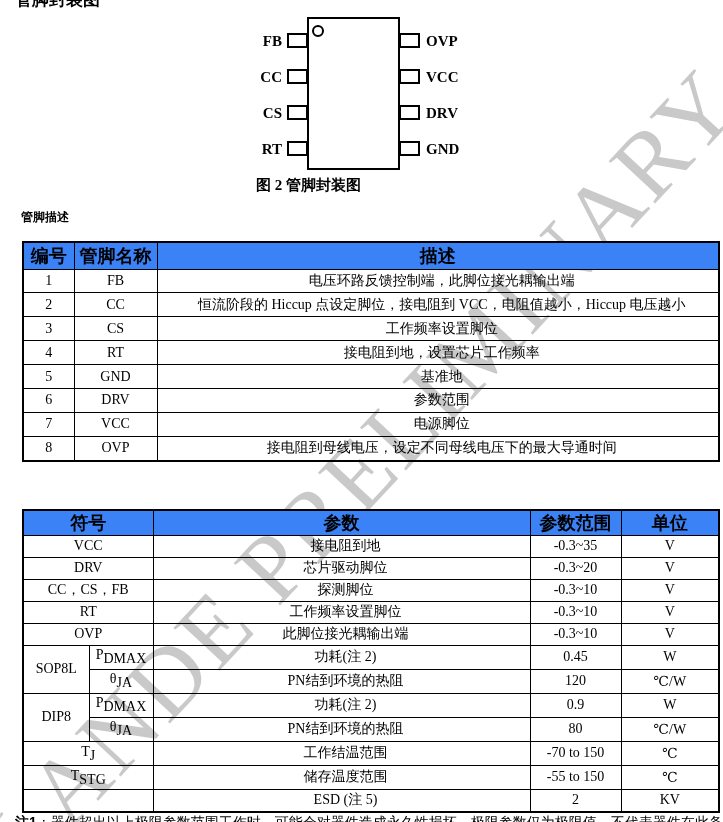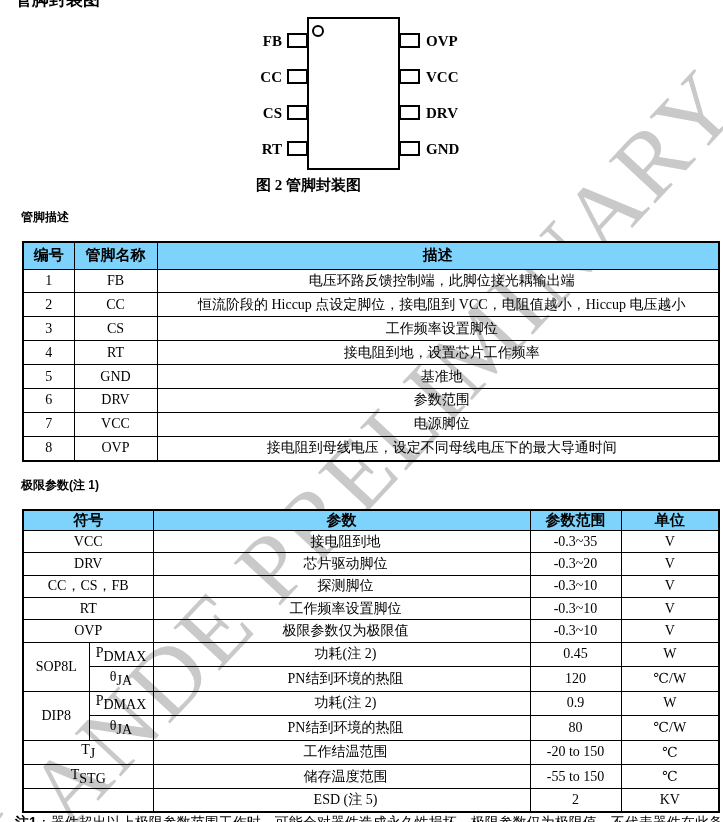--- a/index.html
+++ b/index.html
@@ -69,23 +69,23 @@
     border-collapse:collapse; table-layout:fixed;
     border:2px solid #000;
   }
   th, td {
     border:1px solid #000;
     font-size:14px;
     vertical-align:middle;
     overflow:hidden; white-space:nowrap;
   }
   th {
-    background:#7dd3fc;
+    background:#3b82f6;
     font-family:Liberation Serif, serif;
-    font-weight:bold; font-size:15px; text-align:center;
+    font-weight:bold; font-size:18px; text-align:center;
   }
   td { font-family:"Liberation Serif","DejaVu Serif",serif; background:transparent; }
   td.c { text-align:center; }
   td.l { text-align:center; padding-left:8px; }
   #pin-table    { left:22px; top:241px; width:696px; height:221px; }
   #pin-table th { height:27px; }
   #limits-table { left:22px; top:509px; width:696px; height:304px; }
   #limits-table th { height:17px; }
   sub { font-size:14px; letter-spacing:0; }
   
@@ -182,21 +182,20 @@
       <td class="l">电源脚位</td>
     </tr>
     <tr>
       <td class="c">8</td>
       <td class="c">OVP</td>
       <td class="l">接电阻到母线电压，设定不同母线电压下的最大导通时间</td>
     </tr>
   </tbody>
     </table>
 
-  <div class="sec-heading" id="heading-limits">极限参数(注 1)</div>
 
   <table id="limits-table">
     <colgroup>
         <col style="width:66px">
         <col style="width:64px">
         <col style="width:377px">
         <col style="width:91px">
         <col style="width:98px">
       </colgroup>
     <tbody>
@@ -225,21 +224,21 @@
       <td class="c">V</td>
     </tr>
     <tr>
       <td colspan="2" class="c">RT</td>
       <td class="l">工作频率设置脚位</td>
       <td class="c">-0.3~10</td>
       <td class="c">V</td>
     </tr>
     <tr>
       <td colspan="2" class="c">OVP</td>
-      <td class="l">极限参数仅为极限值</td>
+      <td class="l">此脚位接光耦输出端</td>
       <td class="c">-0.3~10</td>
       <td class="c">V</td>
     </tr>
     <tr>
       <td rowspan="2" class="c">SOP8L</td>
       <td class="c"><span>P</span><sub>DMAX</sub></td>
       <td class="l">功耗(注 2)</td>
       <td class="c">0.45</td>
       <td class="c">W</td>
     </tr>
@@ -258,21 +257,21 @@
     </tr>
     <tr>
       <td class="c"><span>θ</span><sub>JA</sub></td>
       <td class="l">PN结到环境的热阻</td>
       <td class="c">80</td>
       <td class="c">℃/W</td>
     </tr>
     <tr>
       <td colspan="2" class="c"><span>T</span><sub>J</sub></td>
       <td class="l">工作结温范围</td>
-      <td class="c">-20 to 150</td>
+      <td class="c">-70 to 150</td>
       <td class="c">℃</td>
     </tr>
     <tr>
       <td colspan="2" class="c"><span>T</span><sub>STG</sub></td>
       <td class="l">储存温度范围</td>
       <td class="c">-55 to 150</td>
       <td class="c">℃</td>
     </tr>
     <tr>
       <td colspan="2" class="c"></td>

